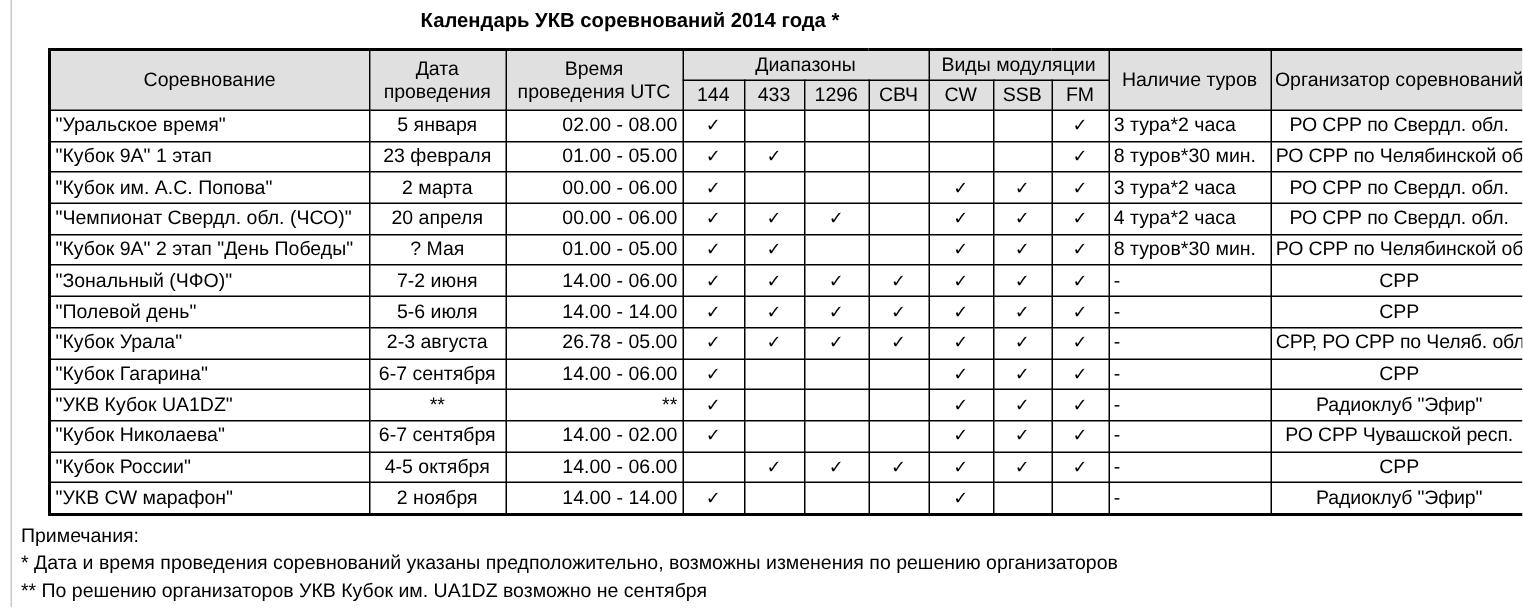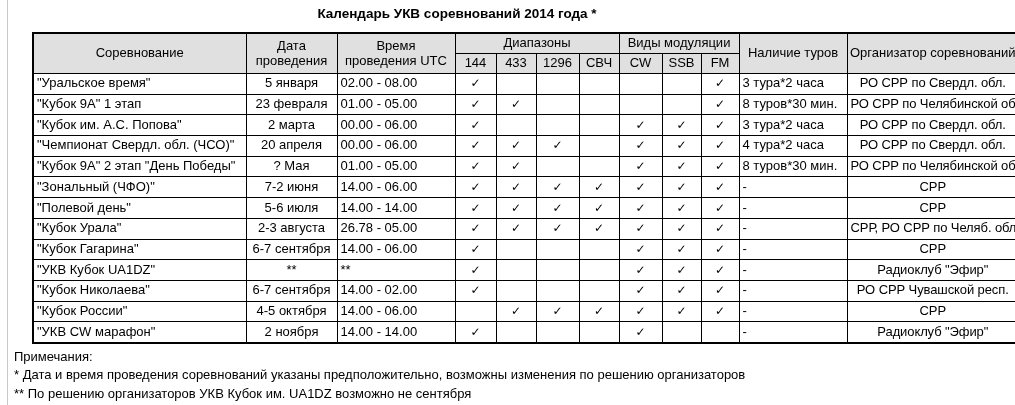--- a/index.html
+++ b/index.html
@@ -20,21 +20,20 @@
     background:#c9c9c9;
   }
   .title{
     position:absolute;
     top:6px; left:0;
     width:840px;
     text-align:center;
     font-weight:bold;
     font-size:13.5px;
     white-space:nowrap;
-    padding-left:37px;
   }
   table.cal{
     position:absolute;
     left:32px; top:32px;
     width:986px;
     border-collapse:collapse;
     table-layout:fixed;
     border:2px solid #000000;
   }
   table.cal th, table.cal td{
@@ -50,21 +49,21 @@
     padding:0 2px;
     height:19px;
   }
   table.cal td{
     background:#ffffff;
     height:19.7px;
     padding:0 3px;
   }
   td.c-comp{text-align:left; padding-left:4px; white-space:nowrap;}
   td.c-date{text-align:center;}
-  td.c-time{text-align:left;}
+  td.c-time{text-align:right;}
   td.c-check{text-align:center; padding:0;}
   td.c-check span{
     font-family:"DejaVu Sans", sans-serif;
     font-weight:bold;
     font-size:12px;
   }
   td.c-tours{text-align:left; white-space:nowrap;}
   td.c-org{text-align:center; padding-left:4px; white-space:nowrap; letter-spacing:-0.1px;}
   .notes{
     position:absolute;

